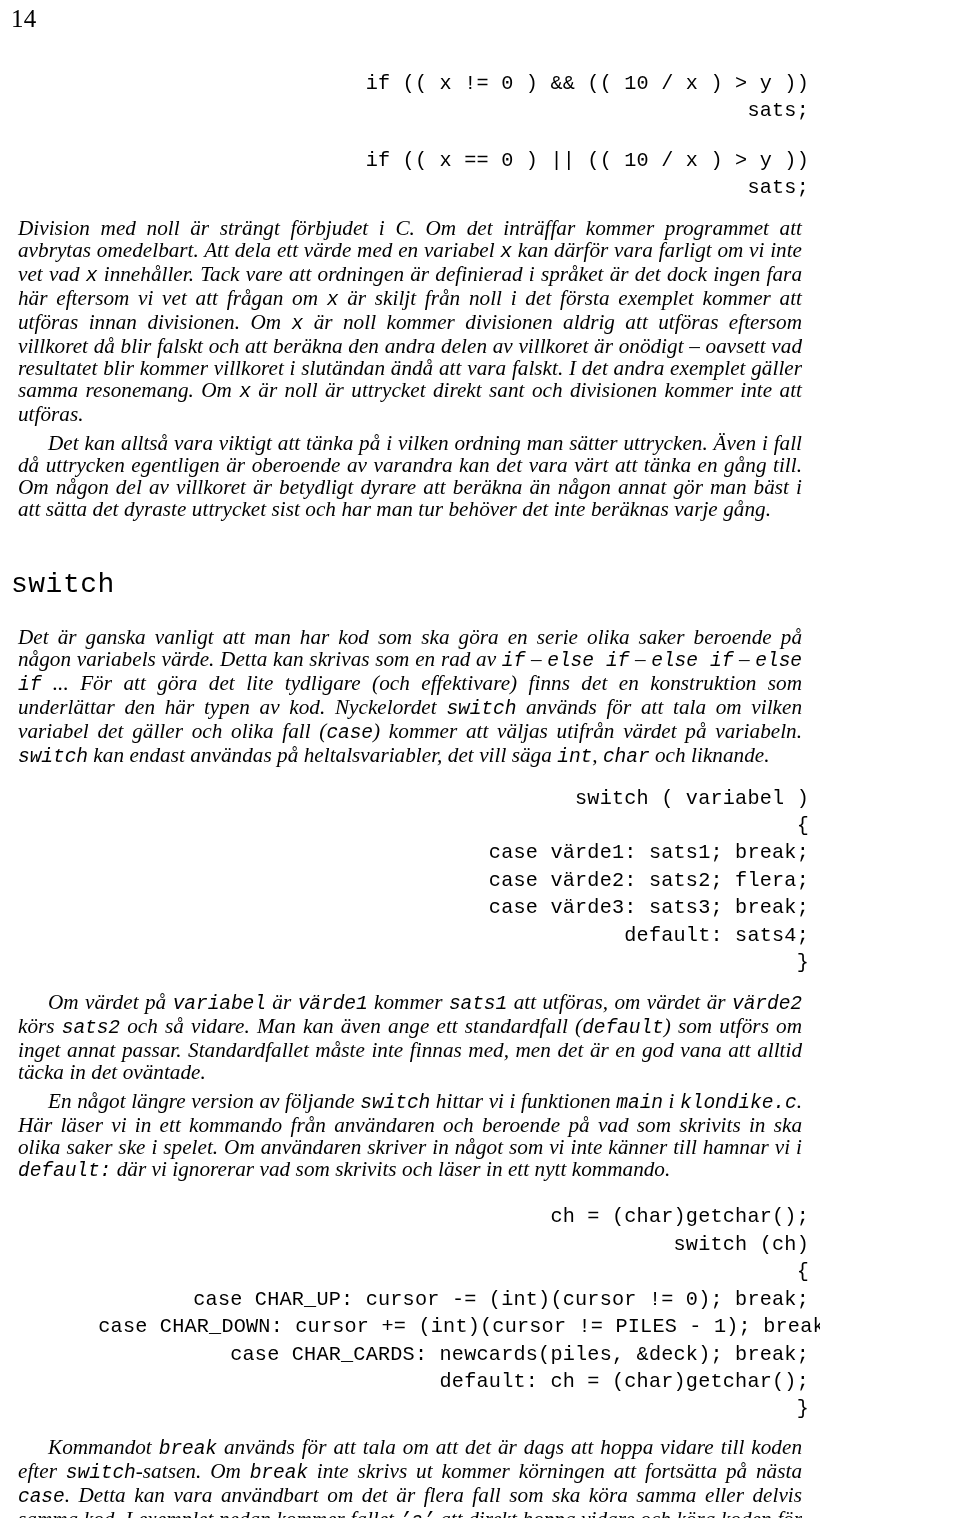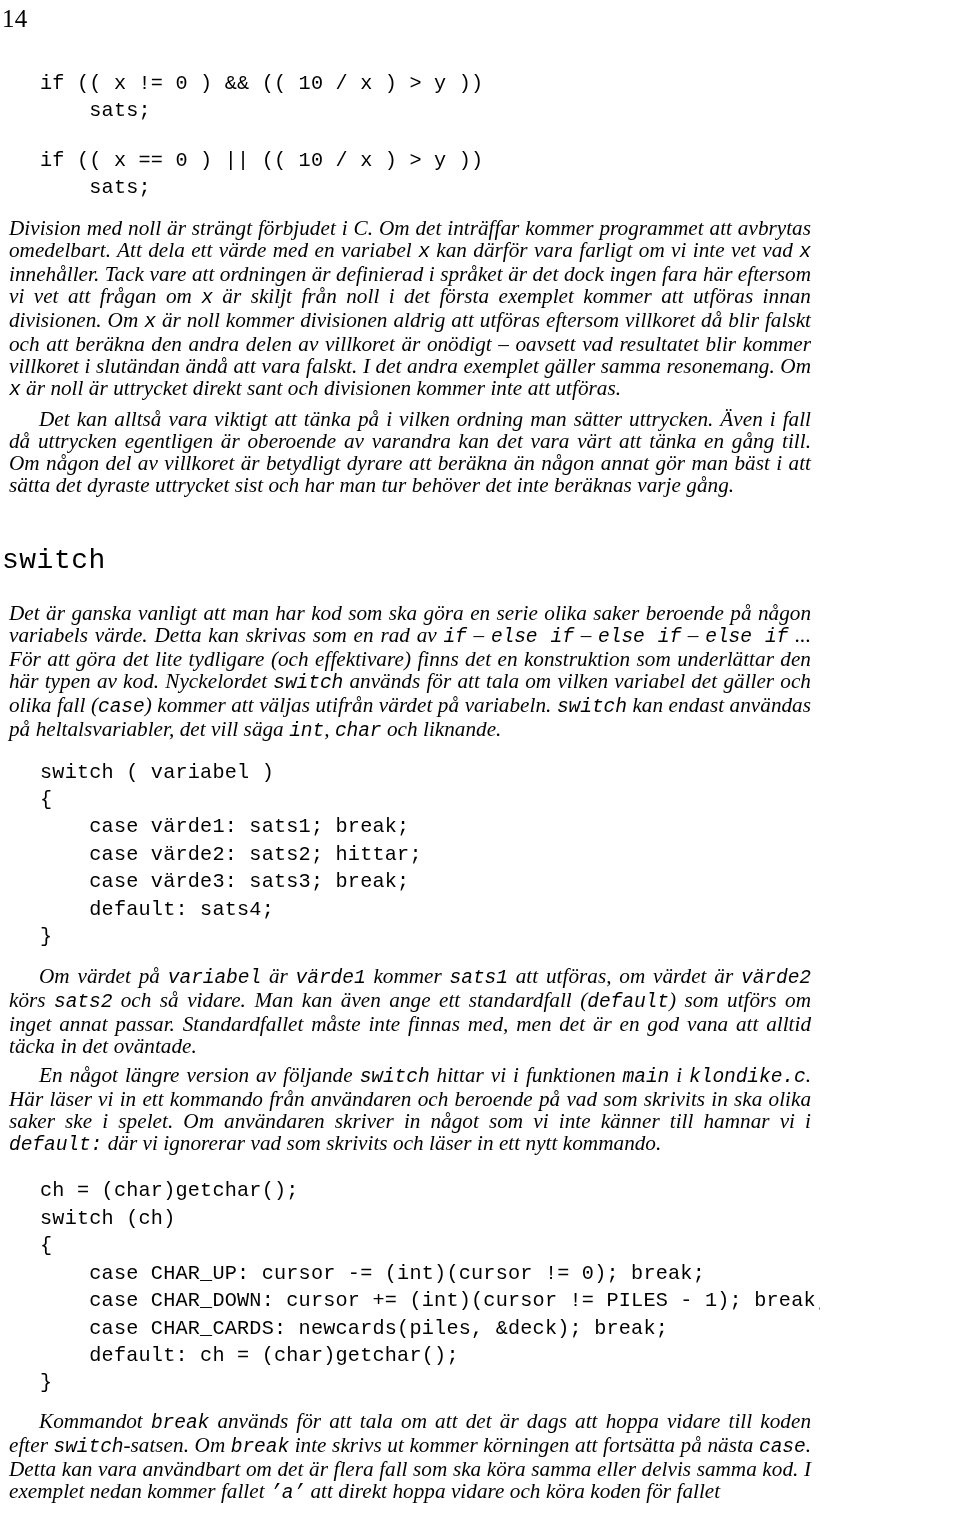--- a/index.html
+++ b/index.html
@@ -12,21 +12,21 @@
     height: 1518px;
     font-family: "Liberation Serif", "DejaVu Serif", serif;
     color: #000000;
     -webkit-font-smoothing: antialiased;
   }
   .page {
     position: relative;
     width: 820px;
     height: 1518px;
     box-sizing: border-box;
-    padding: 0 2px;
+    padding: 0 11px;
     overflow: hidden;
   }
 
   
   .runhead {
     display: flex;
     align-items: baseline;
     justify-content: space-between;
     font-size: 25px;
     line-height: 30px;
@@ -68,20 +68,21 @@
 
   
   .code {
     font-family: "Liberation Mono", "DejaVu Sans Mono", monospace;
     font-size: 20.2px;
     line-height: 27.4px;
     white-space: pre;
     margin: 0;
     padding-left: 38px;
     letter-spacing: 0.2px;
+    text-align: right;
   }
 
   
   .secheading {
     font-family: "Liberation Mono", "DejaVu Sans Mono", monospace;
     font-size: 28px;
     line-height: 32px;
     font-weight: normal;
     margin: 0;
     letter-spacing: 0.5px;
@@ -128,21 +129,21 @@
 
   <div class="gap-18"></div>
 
   <p class="para noindent"><span>Det är ganska vanligt att man har kod som ska göra en serie olika saker beroende på någon variabels värde. Detta kan skrivas som en rad av </span><span class="tt">if</span><span> – </span><span class="tt">else if</span><span> – </span><span class="tt">else if</span><span> – </span><span class="tt">else if</span><span> ... För att göra det lite tydligare (och effektivare) finns det en konstruktion som underlättar den här typen av kod. Nyckelordet </span><span class="tt">switch</span><span> används för att tala om vilken variabel det gäller och olika fall (</span><span class="tt">case</span><span>) kommer att väljas utifrån värdet på variabeln. </span><span class="tt">switch</span><span> kan endast användas på heltalsvariabler, det vill säga </span><span class="tt">int</span><span>, </span><span class="tt">char</span><span> och liknande.</span></p>
 
   <div class="gap-10"></div>
 
   <pre class="code">switch ( variabel )
 {
     case värde1: sats1; break;
-    case värde2: sats2; hittar;
+    case värde2: sats2; flera;
     case värde3: sats3; break;
     default: sats4;
 }</pre>
 
   <div class="gap-8"></div>
 
   <p class="para indent"><span>Om värdet på </span><span class="tt">variabel</span><span> är </span><span class="tt">värde1</span><span> kommer </span><span class="tt">sats1</span><span> att utföras, om värdet är </span><span class="tt">värde2</span><span> körs </span><span class="tt">sats2</span><span> och så vidare. Man kan även ange ett standardfall (</span><span class="tt">default</span><span>) som utförs om inget annat passar. Standardfallet måste inte finnas med, men det är en god vana att alltid täcka in det oväntade.</span></p>
 
   <p class="para indent"><span>En något längre version av följande </span><span class="tt">switch</span><span> hittar vi i funktionen </span><span class="tt">main</span><span> i </span><span class="tt">klondike.c</span><span>. Här läser vi in ett kommando från användaren och beroende på vad som skrivits in ska olika saker ske i spelet. Om användaren skriver in något som vi inte känner till hamnar vi i </span><span class="tt">default:</span><span> där vi ignorerar vad som skrivits och läser in ett nytt kommando.</span></p>
 

